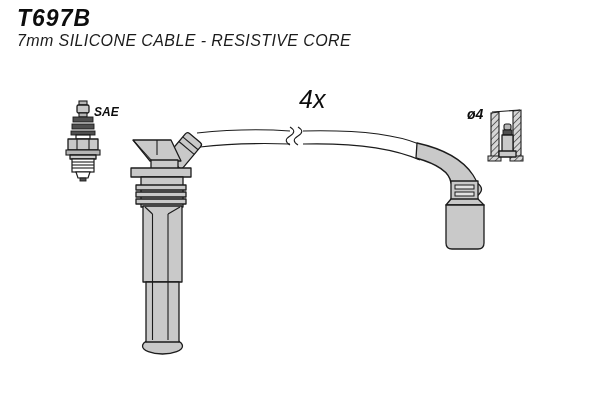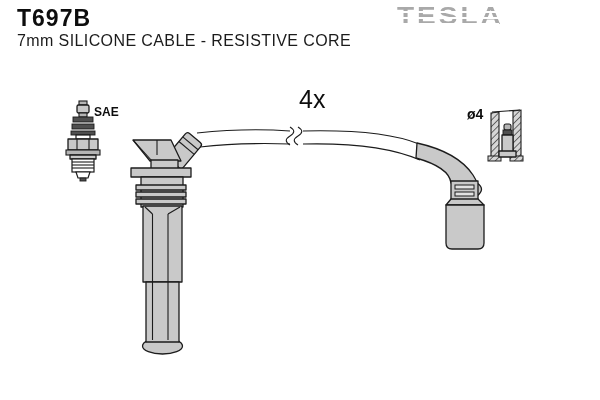--- a/index.html
+++ b/index.html
@@ -3,21 +3,21 @@
 <meta charset="utf-8">
 <style>
   html,body{margin:0;padding:0;}
   body{
     width:600px;height:400px;
     background:var(--bg,#ffffff);
     font-family:"Liberation Sans", sans-serif;
     position:relative;overflow:hidden;
     color:var(--text-color,#111);
   }
-  .page{position:absolute;inset:0;}
+  .page{position:absolute;inset:0;font-style:italic;}
   
   .part-number{
     position:absolute;left:17px;top:5px;
     font-size:23px;font-weight:bold;letter-spacing:1px;color:#0d0d0d;
   }
   .subtitle{
     position:absolute;left:17px;top:32px;
     font-size:16px;letter-spacing:0.4px;color:#1b1b1b;
   }
   .brand{
@@ -47,26 +47,20 @@
   .lbl-dia{font-size:14px;font-weight:bold;}
 </style>
 </head>
 <body style="--bg: #ffffff; --fill-gray: #c9c9c9; --line: #1c1c1c; --band-dark: #4f4f4f; --brand-gray: #a9a9a9; --text-color: #111111;">
 
 <div class="page">
 
   <div class="part-number">T697B</div>
   <div class="subtitle">7mm SILICONE CABLE - RESISTIVE CORE</div>
 
-  <div class="brand">
-    <span class="brand-text">TESLA</span>
-    <i class="stripe s1"></i>
-    <i class="stripe s2"></i>
-    <i class="stripe s3"></i>
-  </div>
 
   <svg width="600" height="400" viewBox="0 0 600 400">
     <defs>
       <pattern id="hatch" patternUnits="userSpaceOnUse" width="4.5" height="4.5" patternTransform="rotate(45)">
         <rect width="4.5" height="4.5" fill="#d6d6d6"></rect>
         <line x1="0" y1="0" x2="0" y2="4.5" stroke="#2a2a2a" stroke-width="1.3"></line>
       </pattern>
     </defs>
 
     <g>

